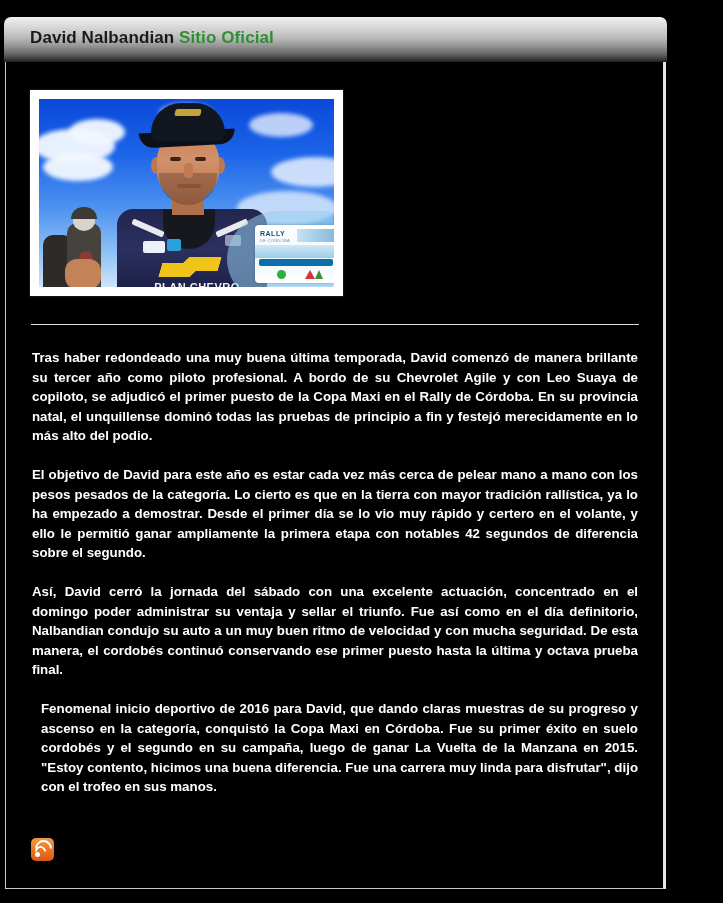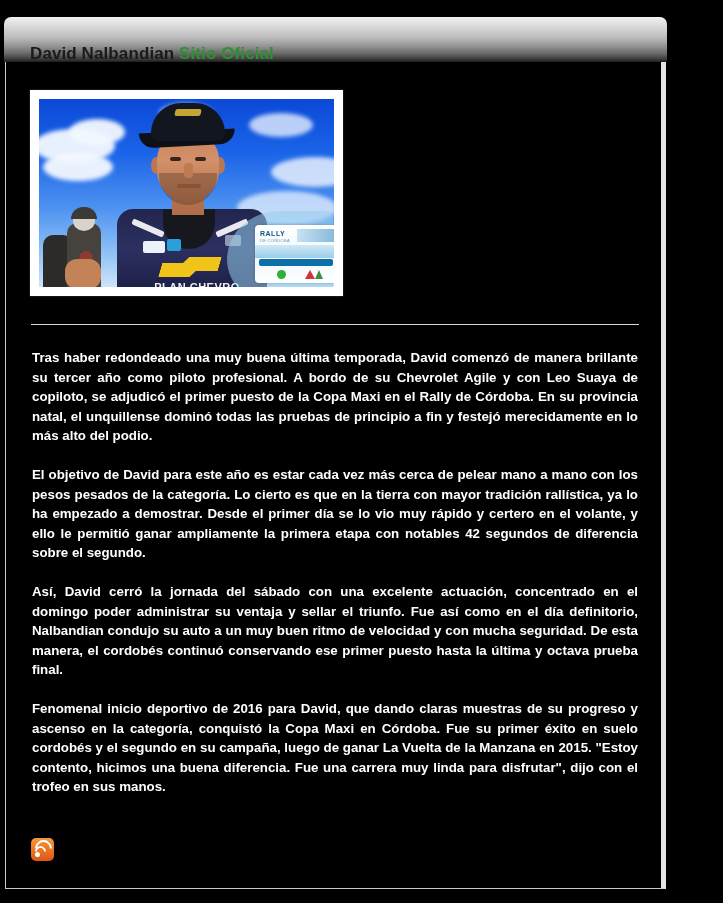--- a/index.html
+++ b/index.html
@@ -31,21 +31,21 @@
         #f2f2f2 0%,
         #dcdcdc 18%,
         #bdbdbd 45%,
         #9a9a9a 62%,
         #6d6d6d 80%,
         #3a3a3a 94%,
         #1c1c1c 100%);
     border-top-left-radius: 7px;
     border-top-right-radius: 7px;
     display: flex;
-    align-items: flex-end;
+    align-items: center;
     padding-left: 26px;
   }
 
   .site-title {
     font-size: 17px;
     font-weight: 600;
     letter-spacing: 0.1px;
     white-space: nowrap;
     line-height: 1;
     margin-top: -4px;
@@ -55,21 +55,21 @@
 
   
   .content-panel {
     position: absolute;
     left: 5px;
     top: 62px;
     width: 661px;
     height: 827px;
     background: #000000;
     border-left: 1px solid #c9c9c9;
-    border-right: 5px solid #e5e5e5;
+    border-right: 3px solid #e5e5e5;
     border-bottom: 1px solid #c9c9c9;
   }
 
   
   .photo-frame {
     position: absolute;
     left: 24px;
     top: 28px;
     width: 313px;
     height: 206px;
@@ -246,21 +246,21 @@
   .article p {
     color: #ffffff;
     font-size: 13.3px;
     font-weight: 700;
     line-height: 19.6px;
     text-align: justify;
     text-justify: inter-word;
     margin-bottom: 19px;
     font-family: "Liberation Sans", sans-serif;
   }
-  .article p:last-child { margin-bottom: 0; }
+  .article p:last-child { margin-bottom: 0; margin-left: 9px; }
 
   
   .footer {
     position: absolute;
     left: 0;
     right: 0;
     bottom: 22px;
     height: 34px;
     padding: 0 34px 0 25px;
     display: flex;

